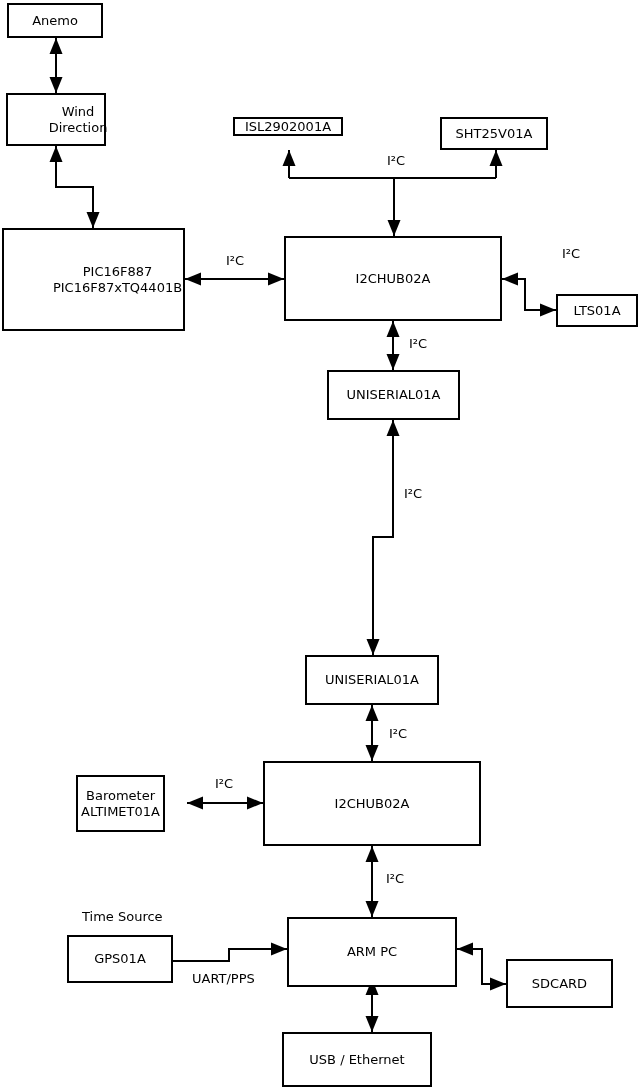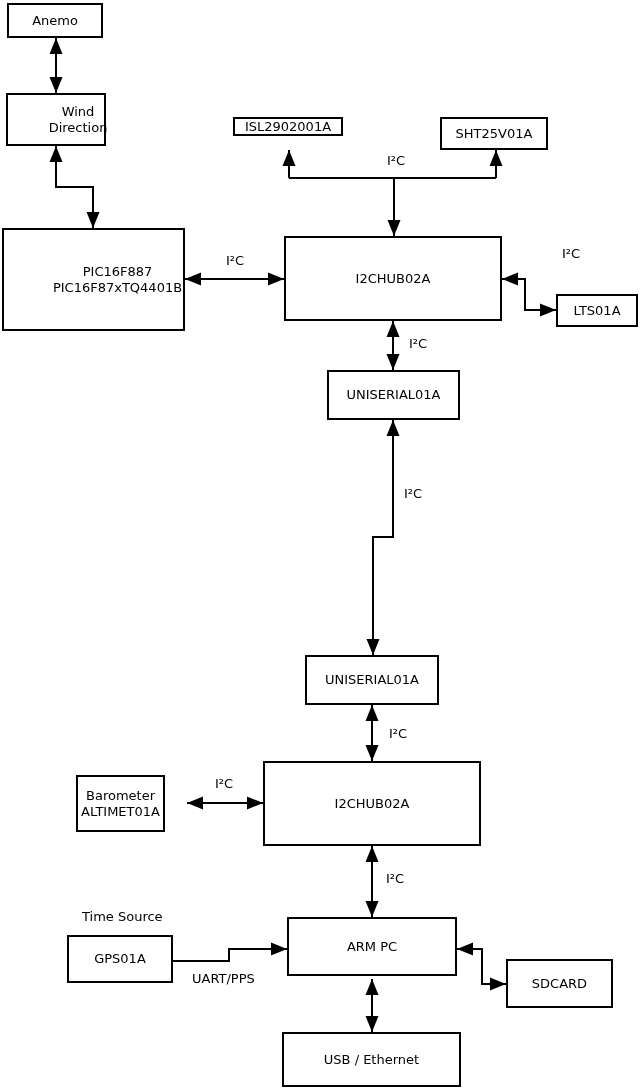--- a/index.html
+++ b/index.html
@@ -90,27 +90,27 @@
 
   <div class="node" style="left:327px; top:370px; width:133px; height:50px;">UNISERIAL01A</div>
 
   <div class="node" style="left:305px; top:655px; width:134px; height:50px;">UNISERIAL01A</div>
 
   <div class="node" style="left:263px; top:761px; width:218px; height:85px;">I2CHUB02A</div>
 
   <div class="node" style="left:76px; top:775px; width:89px; height:57px;">Barometer
 ALTIMET01A</div>
 
-  <div class="node" style="left:287px; top:917px; width:170px; height:59px;">ARM PC</div>
+  <div class="node" style="left:287px; top:917px; width:170px; height:70px;">ARM PC</div>
 
   <div class="node" style="left:67px; top:935px; width:106px; height:48px;">GPS01A</div>
 
   <div class="node" style="left:506px; top:959px; width:107px; height:49px;">SDCARD</div>
 
-  <div class="node" style="left:282px; top:1032px; width:179px; height:55px;">USB / Ethernet</div>
+  <div class="node" style="left:282px; top:1032px; width:150px; height:55px;">USB / Ethernet</div>
 
   <span class="edge-label" style="left:387px; top:153px;">I²C</span>
 
   <span class="edge-label" style="left:226px; top:253px;">I²C</span>
 
   <span class="edge-label" style="left:562px; top:246px;">I²C</span>
 
   <span class="edge-label" style="left:409px; top:336px;">I²C</span>
 
   <span class="edge-label" style="left:404px; top:486px;">I²C</span>

